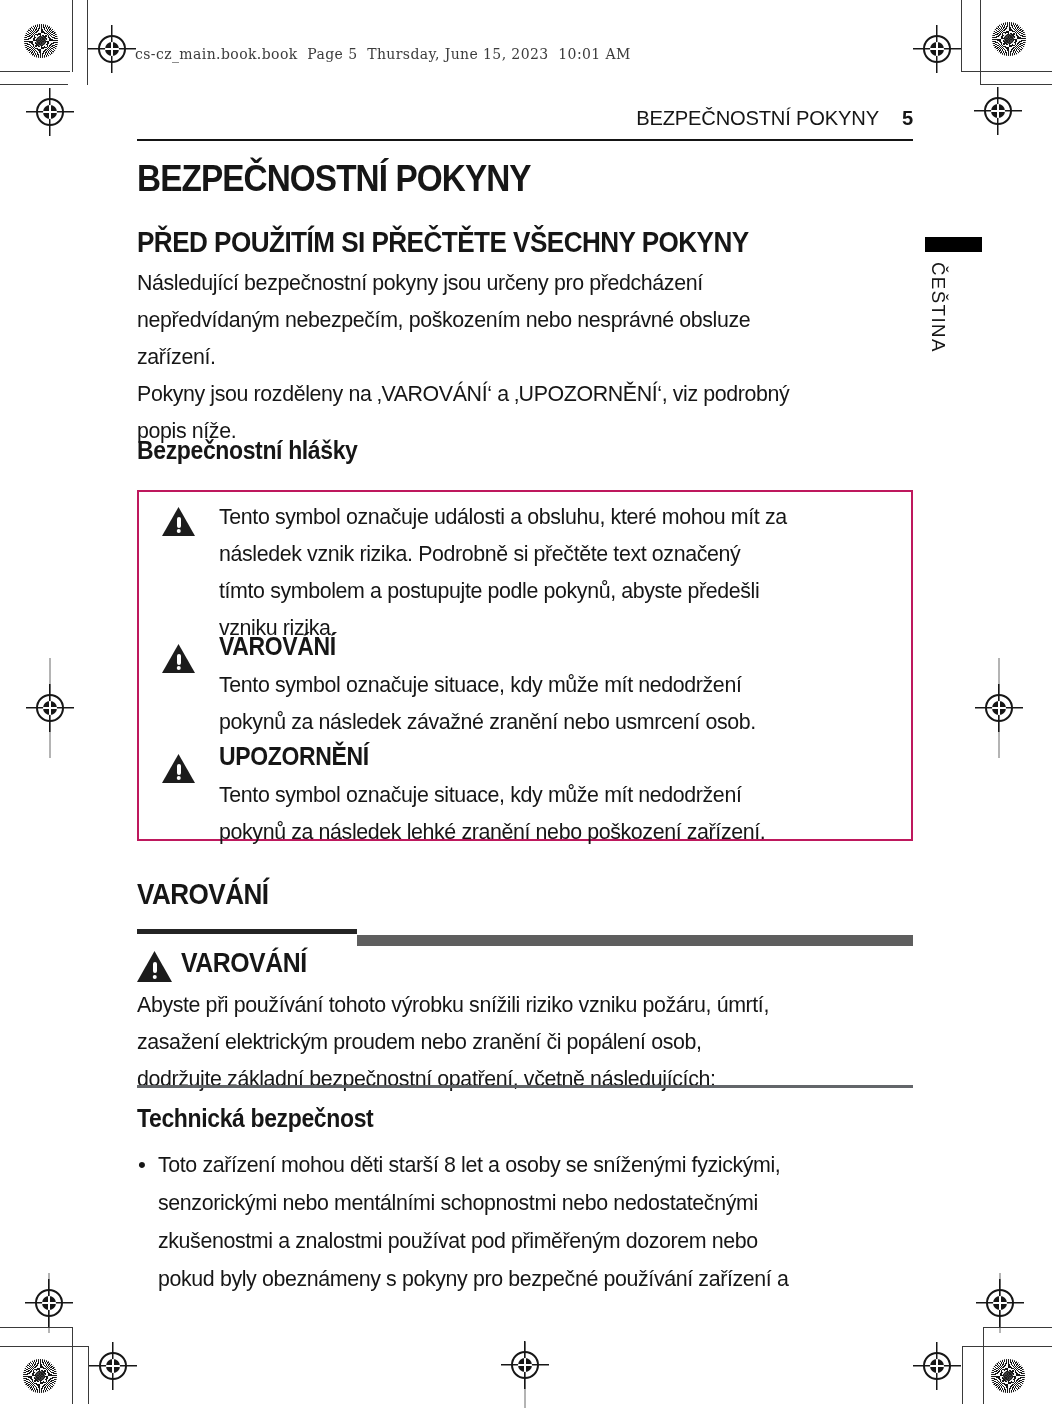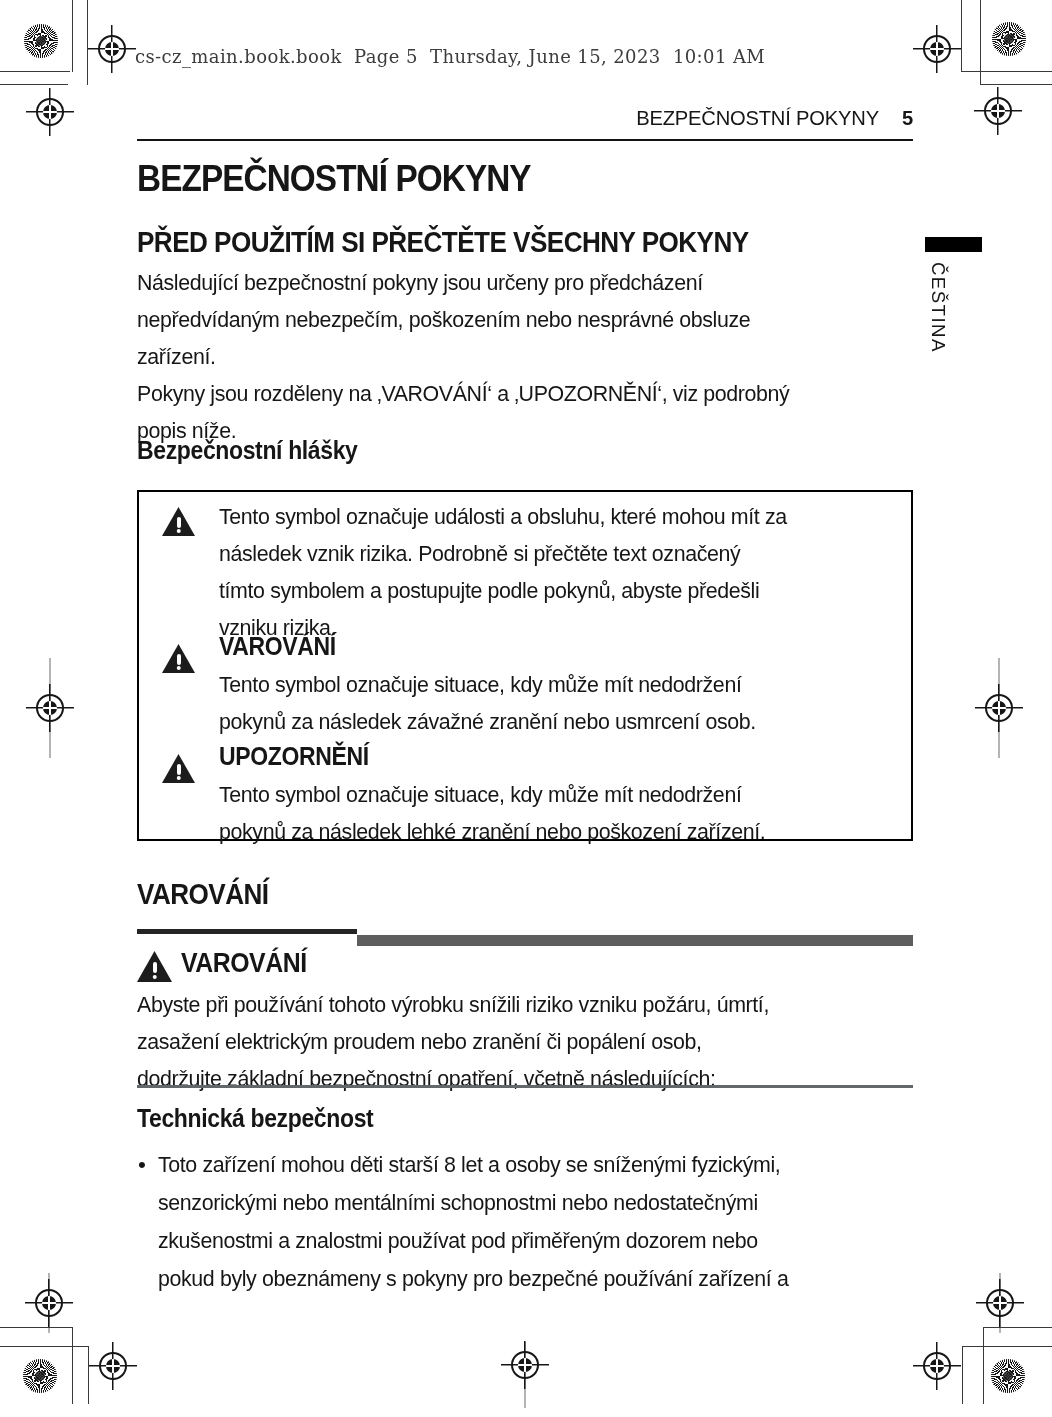--- a/index.html
+++ b/index.html
@@ -15,41 +15,41 @@
                linear-gradient(#161616,#161616) center/1.5px 100% no-repeat;}
   .reg .ring{position:absolute;inset:10px;border:2px solid #161616;border-radius:50%;}
   .reg .dot{position:absolute;inset:17px;border-radius:50%;
     background:linear-gradient(#fff,#fff) center/100% 2px no-repeat,
                linear-gradient(#fff,#fff) center/2px 100% no-repeat,#161616;}
   .cropv{position:absolute;width:1px;background:#3a3a3a;}
   .croph{position:absolute;height:1px;background:#3a3a3a;}
   .greyv{position:absolute;width:2px;background:#b4b4b4;}
 
   .fileinfo{position:absolute;left:135px;top:46px;font-family:"DejaVu Serif",serif;
-    font-size:18px;letter-spacing:.4px;color:#3c3c3c;white-space:pre;}
+    font-size:14px;letter-spacing:.4px;color:#3c3c3c;white-space:pre;}
 
   
   .runhead{position:absolute;left:137px;top:106px;width:776px;text-align:right;
     font-size:21px;letter-spacing:-.2px;transform:scaleX(.96);transform-origin:right;}
   .runhead .pagenum{font-weight:bold;margin-left:24px;}
   .runrule{position:absolute;left:137px;top:139px;width:776px;height:2px;background:#151515;}
 
   
   .tabrect{position:absolute;left:925px;top:237px;width:57px;height:15px;background:#000;}
   .tabtext{position:absolute;left:927px;top:261px;writing-mode:vertical-rl;
     font-size:19px;letter-spacing:1.5px;transform:scaleY(.98);}
 
   
   .blk{position:absolute;left:137px;white-space:pre;}
   .h1{font-size:37px;font-weight:bold;letter-spacing:-1px;transform:scaleX(.9);transform-origin:left;}
   .h2{font-size:29px;font-weight:bold;letter-spacing:-.6px;transform:scaleX(.9);transform-origin:left;}
   .h3{font-size:25px;font-weight:bold;letter-spacing:-.4px;transform:scaleX(.92);transform-origin:left;}
   .body{font-size:22.5px;line-height:37px;letter-spacing:-.4px;transform:scaleX(.95);transform-origin:left;}
 
-  .msgbox{position:absolute;left:137px;top:490px;width:772px;height:347px;border:2px solid #000000;}
+  .msgbox{position:absolute;left:137px;top:490px;width:772px;height:347px;border:2px solid #be185d;}
   .msgbox .btxt{position:absolute;left:80px;white-space:pre;font-size:22.5px;line-height:37px;
     letter-spacing:-.4px;transform:scaleX(.95);transform-origin:left;}
   .msgbox .btitle{position:absolute;left:80px;white-space:pre;font-size:25px;font-weight:bold;
     letter-spacing:-.4px;transform:scaleX(.92);transform-origin:left;}
 
   .tri{position:absolute;width:33px;height:29px;background:#1c1c1c;
     clip-path:polygon(50% 0%,100% 100%,0% 100%);}
   .tri::before{content:"";position:absolute;left:50%;top:36%;width:4px;height:11px;
     background:#fff;transform:translateX(-50%);border-radius:2px;}
   .tri::after{content:"";position:absolute;left:50%;bottom:3px;width:4.5px;height:4.5px;

